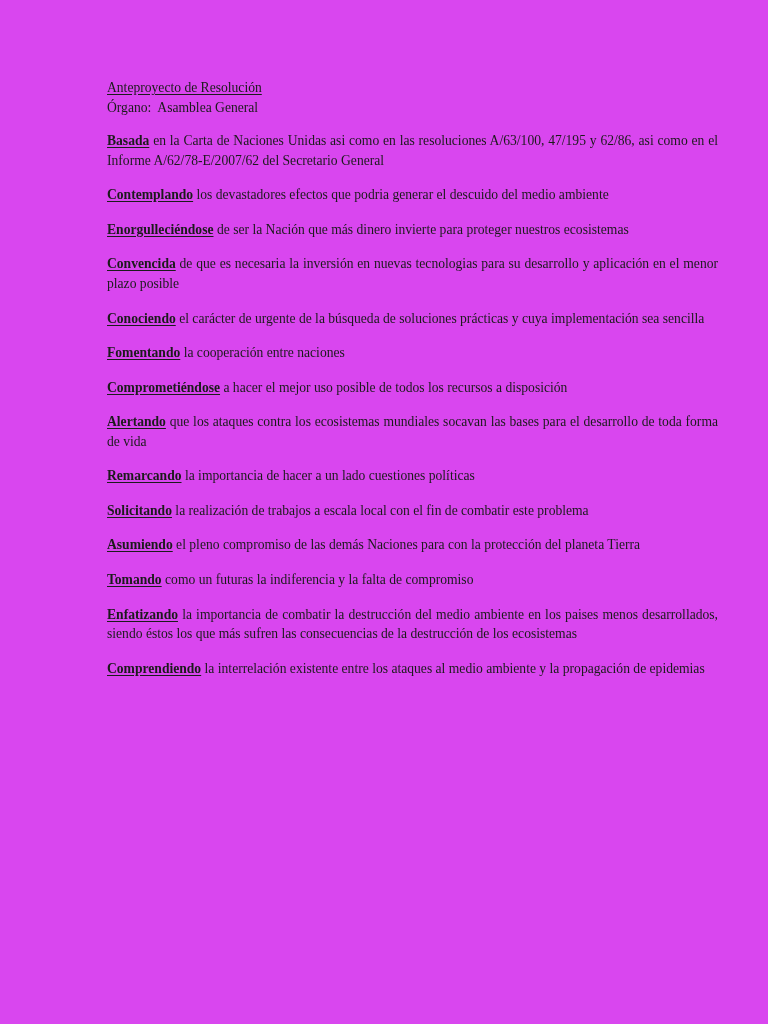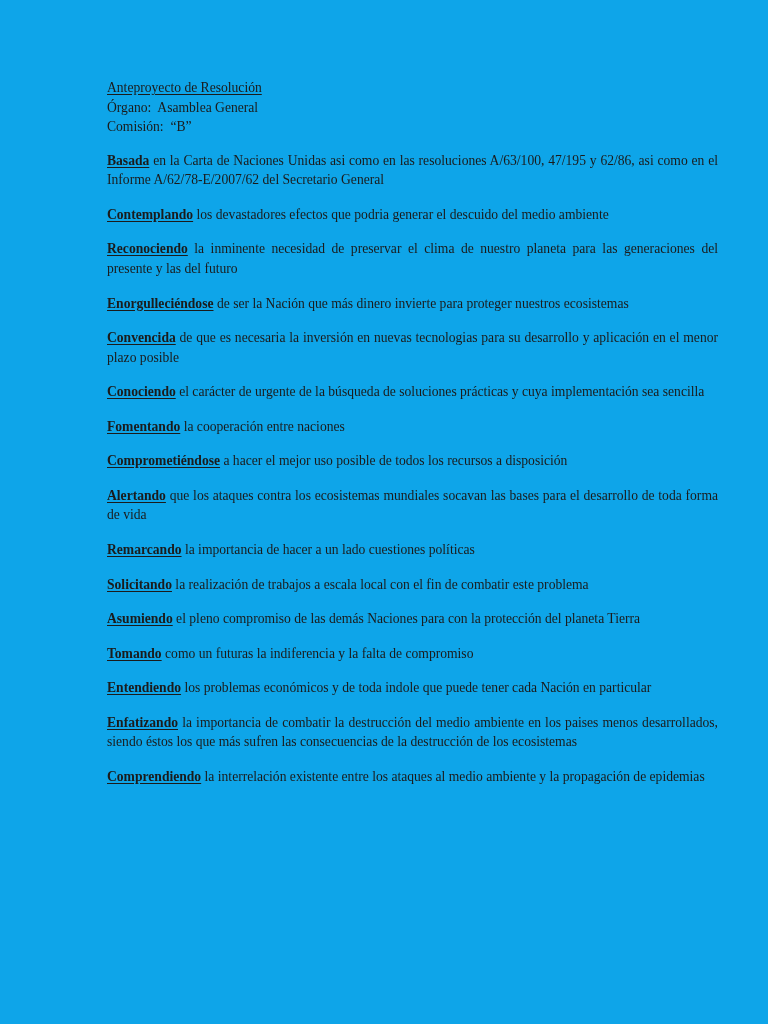--- a/index.html
+++ b/index.html
@@ -12,21 +12,21 @@
     width: 768px;
     height: 1024px;
     overflow: hidden;
     font-family: "Liberation Serif", "DejaVu Serif", serif;
     color: #1b1b1b;
   }
   .page {
     position: relative;
     width: 768px;
     height: 1024px;
-    background: #0ea5e9;
+    background: #d946ef;
     box-sizing: border-box;
     padding: 78px 50px 0 107px;
   }
   .doc-body {
     width: 611px;
     font-size: 13.6px;
     line-height: 1.44;
   }
   
   .header-block {
@@ -60,36 +60,33 @@
 </style>
 </head>
 <body>
 
 <div class="page">
   <div class="doc-body">
 
     <div class="header-block">
       <p class="header-line"><span class="kw">Anteproyecto de Resolución</span></p>
       <p class="header-line"><span>Órgano:</span>&nbsp; <span>Asamblea General</span></p>
-      <p class="header-line"><span>Comisión:</span>&nbsp; <span>“B”</span></p>
     </div>
 
     <div id="clause-list">
         <p class="clause"><span class="kw">Basada</span><span> en la Carta de Naciones Unidas asi como en las resoluciones A/63/100, 47/195 y 62/86, asi como en el Informe A/62/78-E/2007/62 del Secretario General</span></p>
         <p class="clause nojust"><span class="kw">Contemplando</span><span> los devastadores efectos que podria generar el descuido del medio ambiente</span></p>
-        <p class="clause"><span class="kw">Reconociendo</span><span> la inminente necesidad de preservar el clima de nuestro planeta para las generaciones del presente y las del futuro</span></p>
         <p class="clause nojust"><span class="kw">Enorgulleciéndose</span><span> de ser la Nación que más dinero invierte para proteger nuestros ecosistemas</span></p>
         <p class="clause"><span class="kw">Convencida</span><span> de que es necesaria la inversión en nuevas tecnologias para su desarrollo y aplicación en el menor plazo posible</span></p>
         <p class="clause"><span class="kw">Conociendo</span><span> el carácter de urgente de la búsqueda de soluciones  prácticas y cuya implementación sea sencilla</span></p>
         <p class="clause nojust"><span class="kw">Fomentando</span><span> la cooperación entre naciones</span></p>
         <p class="clause nojust"><span class="kw">Comprometiéndose</span><span> a hacer el mejor uso posible de todos los recursos a disposición</span></p>
         <p class="clause"><span class="kw">Alertando</span><span> que los ataques contra los ecosistemas mundiales socavan las bases para el desarrollo de toda forma de vida</span></p>
         <p class="clause nojust"><span class="kw">Remarcando</span><span> la importancia de hacer a un lado cuestiones políticas</span></p>
         <p class="clause nojust"><span class="kw">Solicitando</span><span> la realización de trabajos a escala local con el fin de combatir este problema</span></p>
         <p class="clause nojust"><span class="kw">Asumiendo</span><span> el pleno compromiso de las demás Naciones para con la protección del planeta Tierra</span></p>
         <p class="clause nojust"><span class="kw">Tomando</span><span> como un futuras la indiferencia y la falta de compromiso</span></p>
-        <p class="clause"><span class="kw">Entendiendo</span><span> los problemas económicos y de toda indole que puede tener cada Nación en particular</span></p>
         <p class="clause"><span class="kw">Enfatizando</span><span> la importancia de combatir la destrucción del medio ambiente en los paises menos desarrollados, siendo éstos los que más sufren las consecuencias de la destrucción de los ecosistemas</span></p>
         <p class="clause"><span class="kw">Comprendiendo</span><span> la interrelación existente entre los ataques al medio ambiente y la propagación de epidemias</span></p>
       </div>
 
   </div>
 </div>
 
 </body></html>

